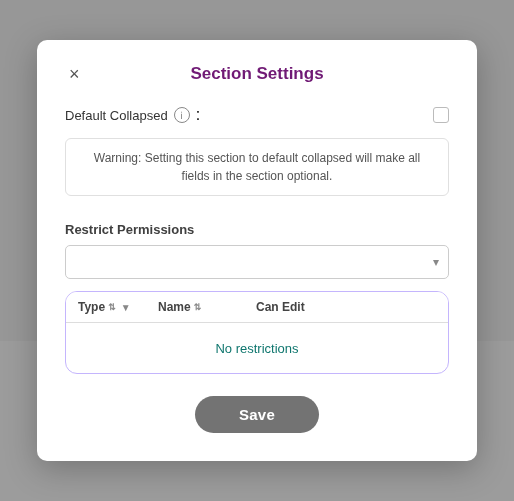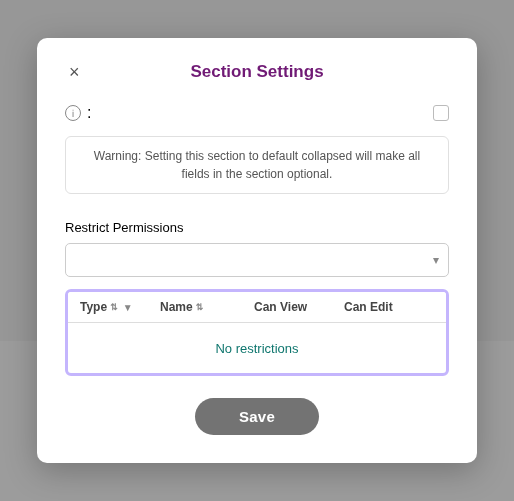--- a/index.html
+++ b/index.html
@@ -137,22 +137,22 @@
       padding: 10px 14px;
       font-size: 12px;
       color: #555;
       text-align: center;
       margin-bottom: 26px;
       line-height: 1.5;
     }
 
     .section-label {
       font-size: 13px;
-      color: #000000;
-      font-weight: 400;
+      color: #404040;
+      font-weight: 700;
       margin-bottom: 8px;
     }
 
     .select-wrapper {
       position: relative;
       margin-bottom: 12px;
     }
 
     .select-field {
       width: 100%;
@@ -172,22 +172,22 @@
       right: 10px;
       top: 50%;
       transform: translateY(-50%);
       color: #888;
       font-size: 12px;
       pointer-events: none;
     }
 
     .permissions-table {
       width: 100%;
-      border: 3px solid #c4b5fd;
-      border-radius: 6px;
+      border: 1px solid #c4b5fd;
+      border-radius: 12px;
       overflow: hidden;
       margin-bottom: 22px;
     }
 
     .table-header {
       display: grid;
       grid-template-columns: 80px 1fr 90px 90px;
       background: #fff;
       border-bottom: 1px solid #ddd;
       padding: 8px 12px;
@@ -255,20 +255,21 @@
 
 <div class="modal-overlay">
   <div class="modal">
 
     <div class="modal-header">
       <button class="close-btn">×</button>
       <span class="modal-title">Section Settings</span>
     </div>
 
     <div class="form-row">
+      <span class="form-label">Default Collapsed</span>
       <span class="info-icon">ℹ</span>
       <span>:</span>
       <div class="checkbox"></div>
     </div>
 
     <div class="warning-box">
       <span>Warning: Setting this section to default collapsed will make all fields in the section optional.</span>
     </div>
 
     <div class="section-label">Restrict Permissions</div>
@@ -285,23 +286,20 @@
         <div class="th">
           <span>Type</span>
           <span class="sort-icon">⇅</span>
           <span class="filter-icon">▼</span>
         </div>
         <div class="th">
           <span>Name</span>
           <span class="sort-icon">⇅</span>
         </div>
         <div class="th">
-          <span>Can View</span>
-        </div>
-        <div class="th">
           <span>Can Edit</span>
         </div>
       </div>
       <div class="table-body">
         <span class="no-restrictions">No restrictions</span>
       </div>
     </div>
 
     <button class="save-btn">Save</button>
 

